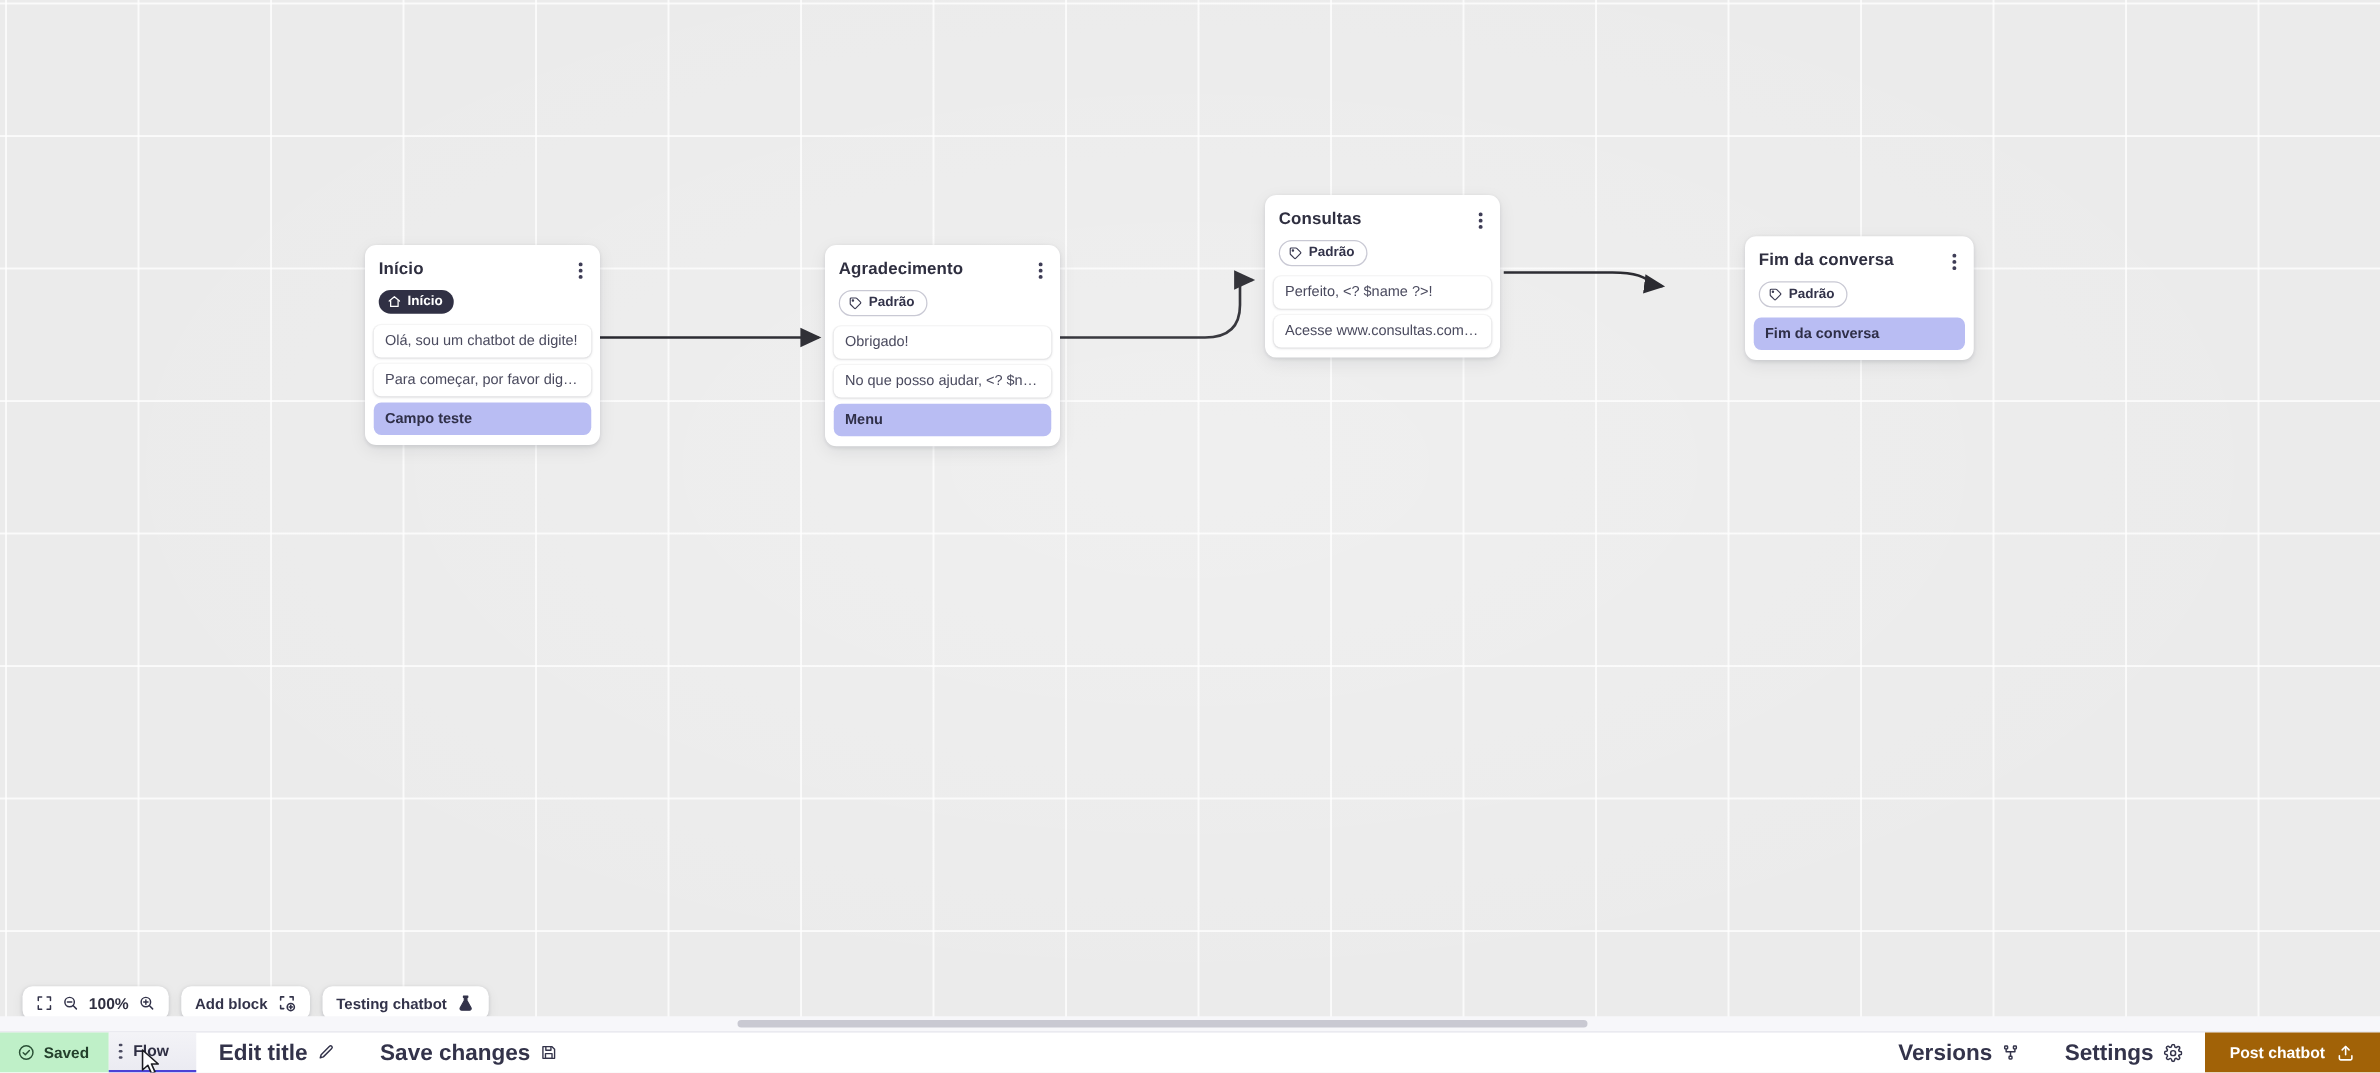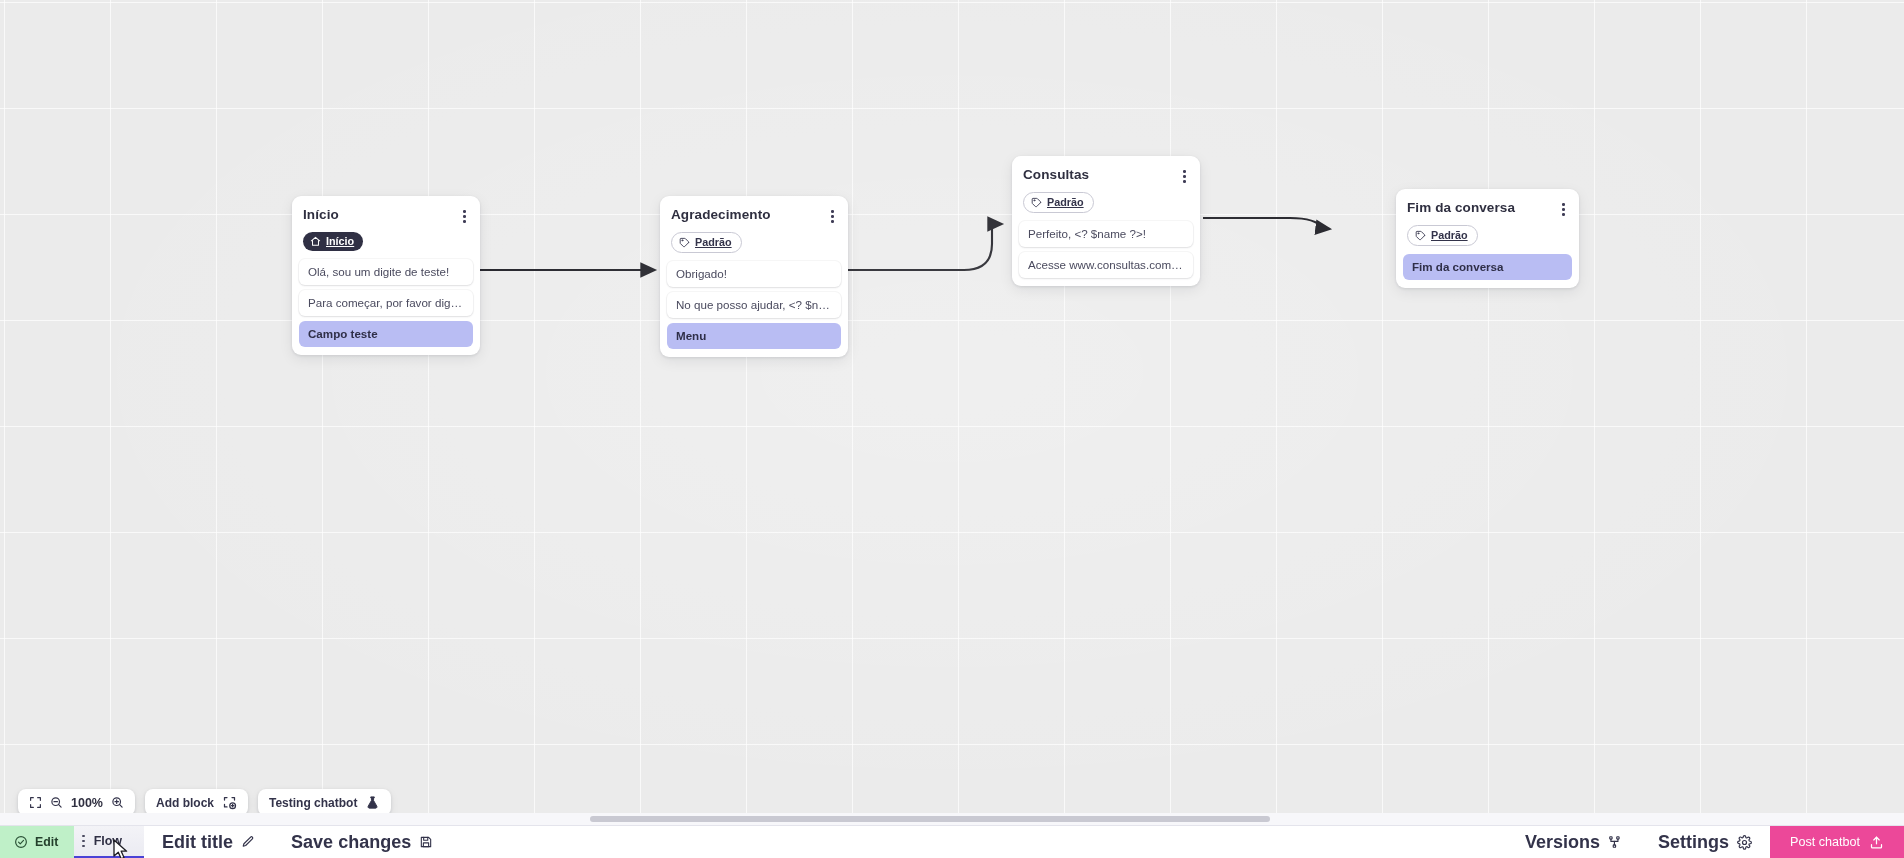--- a/index.html
+++ b/index.html
@@ -66,21 +66,20 @@
   .kebab i { width: 2.6px; height: 2.6px; border-radius: 50%; background: #3f3d56; display:block; }
 
   .tag-row { padding: 7px 11px 2px 11px; }
   .tag {
     display: inline-flex; align-items: center; gap: 5px;
     border-radius: 20px;
     font-size: 10.8px; font-weight: 700;
     padding: 3px 9px 3px 7px;
     line-height: 13px;
     white-space: nowrap;
-    text-decoration: underline;
   }
   .tag.home { background: #303044; color: #ffffff; }
   .tag.padrao { background: #ffffff; color: #33334a; border: 1px solid #c9c9d4; }
 
   .rows { padding: 6px 7px 0 7px; display: flex; flex-direction: column; gap: 5px; }
   .row {
     background: #ffffff;
     border-radius: 6px;
     box-shadow: 0 1px 2px rgba(16,24,40,0.10), 0 0 0 1px rgba(16,24,40,0.035);
     font-size: 11.6px;
@@ -153,23 +152,23 @@
   .bar-item {
     display: flex; align-items: center; gap: 8px;
     padding: 0 18px;
     font-size: 18px; font-weight: 700; color: #33334a;
     cursor: pointer;
     white-space: nowrap;
   }
   .bar-spacer { flex: 1; }
   #post-btn {
     display: flex; align-items: center; gap: 9px;
-    background: #ec4899;
+    background: #a16207;
     color: #ffffff;
-    font-size: 12.6px; font-weight: 400;
+    font-size: 12.6px; font-weight: 700;
     padding: 0 20px;
     cursor: pointer;
     white-space: nowrap;
   }
 
   
   #hscroll-track {
     position: absolute;
     left: 0; bottom: 33px;
     width: 1904px; height: 12px;
@@ -225,21 +224,21 @@
           <span class="icn">
             <svg width="11" height="11" viewBox="0 0 24 24" fill="none" stroke="#ffffff" stroke-width="2.2" stroke-linecap="round" stroke-linejoin="round">
                 <path d="M3 10.5 12 3l9 7.5"></path>
                 <path d="M5.5 9.8V20h13V9.8"></path>
               </svg>
           </span>
           <span>Início</span>
         </span>
       </div>
       <div class="rows">
-        <div class="row">Olá, sou um digite de teste!</div>
+        <div class="row">Olá, sou um chatbot de digite!</div>
         <div class="row">Para começar, por favor digite o ...</div>
         <div class="row accent">Campo teste</div>
       </div>
     </div>
 
     <div class="block" style="left:660px; top:196px; width:188px;">
       <div class="block-head">
         <span class="block-title">Agradecimento</span>
         <span class="kebab">
             <i></i>
@@ -375,21 +374,21 @@
 
   <div id="bottom-bar">
 
     <div class="saved">
       <span class="icn">
         <svg width="14" height="14" viewBox="0 0 24 24" fill="none" stroke="#2b5136" stroke-width="2" stroke-linecap="round" stroke-linejoin="round">
             <circle cx="12" cy="12" r="9.2"></circle>
             <path d="M7.8 12.3 10.7 15.2 16.3 9.3"></path>
           </svg>
       </span>
-      <span>Edit</span>
+      <span>Saved</span>
     </div>
 
     <div class="flow-tab">
       <span class="drag-dots">
           <i></i>
           <i></i>
           <i></i>
         </span>
       <span>Flow</span>
     </div>

